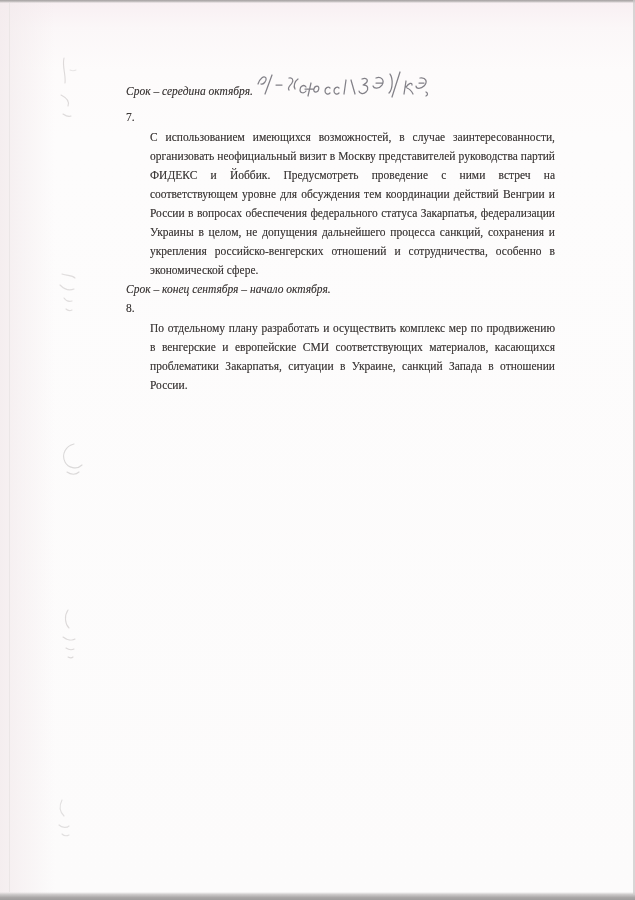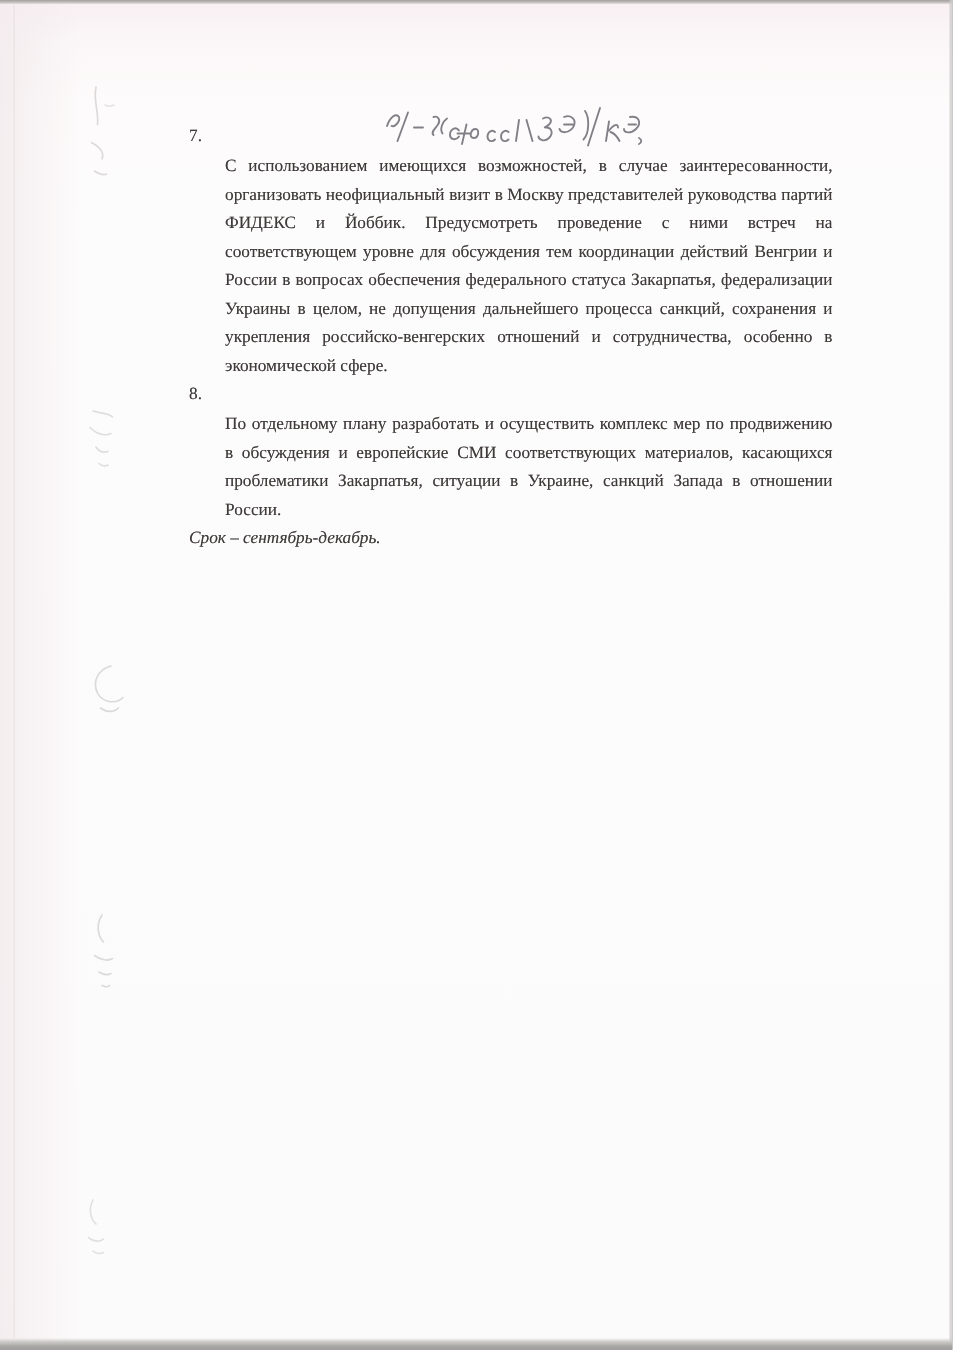--- a/index.html
+++ b/index.html
@@ -50,36 +50,39 @@
 </head>
 <body>
 
 <div class="scan">
 
   <div class="edge-top"></div>
   <div class="fold-line"></div>
 
   <div class="content">
 
+    <p class="deadline first">
+      <span>Срок – середина октября.</span>
+    </p>
 
     <div class="numbered">
       <span class="num">7.</span>
       <span class="body">С использованием имеющихся возможностей, в случае заинтересованности, организовать неофициальный визит в Москву представителей руководства партий ФИДЕКС и Йоббик.  Предусмотреть проведение с ними  встреч на соответствующем уровне для обсуждения тем координации действий Венгрии и России в вопросах обеспечения федерального статуса Закарпатья, федерализации Украины в целом, не допущения дальнейшего процесса санкций, сохранения и укрепления российско-венгерских отношений и сотрудничества, особенно в экономической сфере.</span>
     </div>
 
+    <p class="deadline">
+      <span>Срок – конец сентября – начало октября.</span>
+    </p>
 
     <div class="numbered">
       <span class="num">8.</span>
-      <span class="body">По отдельному плану разработать и осуществить комплекс мер по продвижению в обсуждения и европейские СМИ соответствующих материалов, касающихся проблематики Закарпатья, ситуации в Украине, санкций Запада в отношении России.</span>
+      <span class="body">По отдельному плану разработать и осуществить комплекс мер по продвижению в венгерские и европейские СМИ соответствующих материалов, касающихся проблематики Закарпатья, ситуации в Украине, санкций Запада в отношении России.</span>
     </div>
 
 
-    <p class="deadline">
-      <span>Срок – сентябрь-декабрь.</span>
-    </p>
 
   </div>
 
   <svg class="overlay" style="left:228px; top:66px;" width="204" height="40" viewBox="0 0 204 40" aria-hidden="true">
     <path class="hw" d="M30 18 c2 -6 6 -9 8 -6 c1 3 -3 7 -5 6 m11 -9 l-7 19"></path>
     <path class="hw" d="M48 19 h6 m7 -7 c3 -1 5 2 3 5 c-2 3 -5 5 -3 7 m9 -11 c-3 2 -5 7 -3 10"></path>
     <path class="hw" d="M78 21 c-2 -3 -6 -1 -6 3 c0 3 4 4 6 1 m5 -8 l-3 13 m-3 -7 h8 m4 -3 c-3 0 -5 6 -1 6 c3 0 4 -6 1 -6"></path>
     <path class="hw" d="M102 22 c-2 -2 -5 0 -5 3 c0 3 3 4 5 2 m9 -5 c-2 -2 -5 0 -5 3 c0 3 3 4 5 2"></path>
     <path class="hw" d="M118 14 l-2 14 m7 -14 l4 14"></path>
     <path class="hw" d="M134 13 c4 -2 7 1 4 4 c-2 2 -4 2 -2 2 c4 0 5 4 2 7 c-3 3 -7 1 -7 -1"></path>

